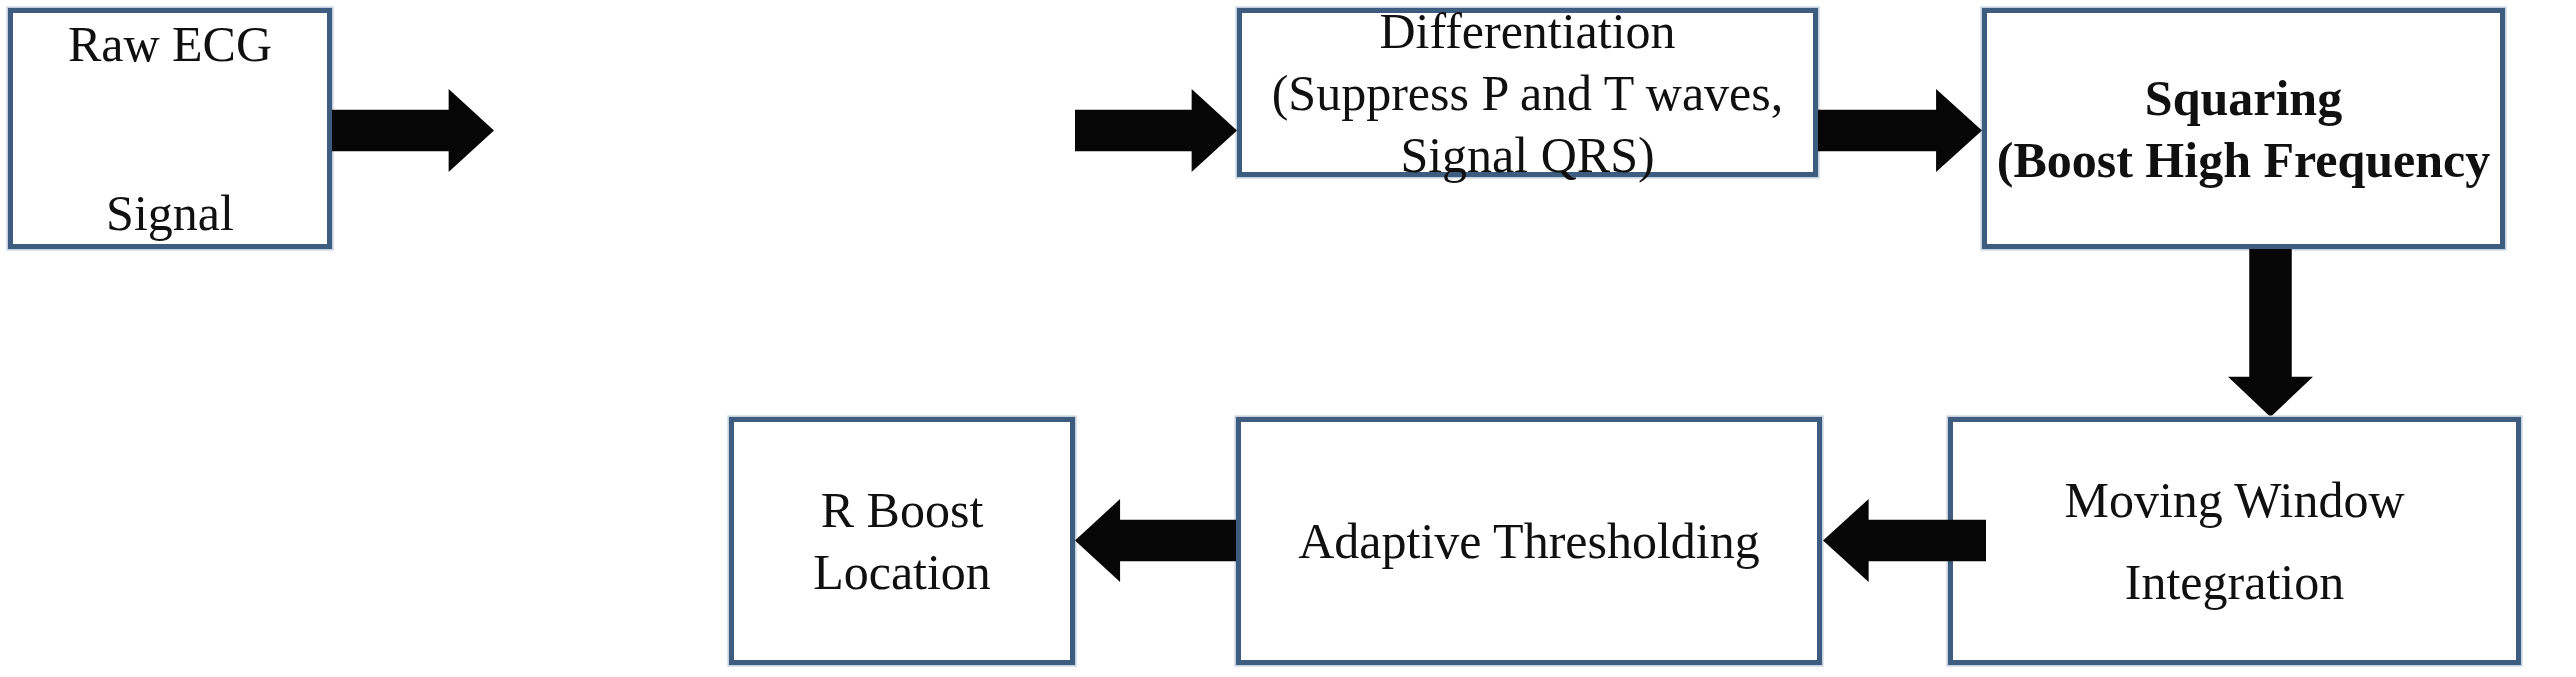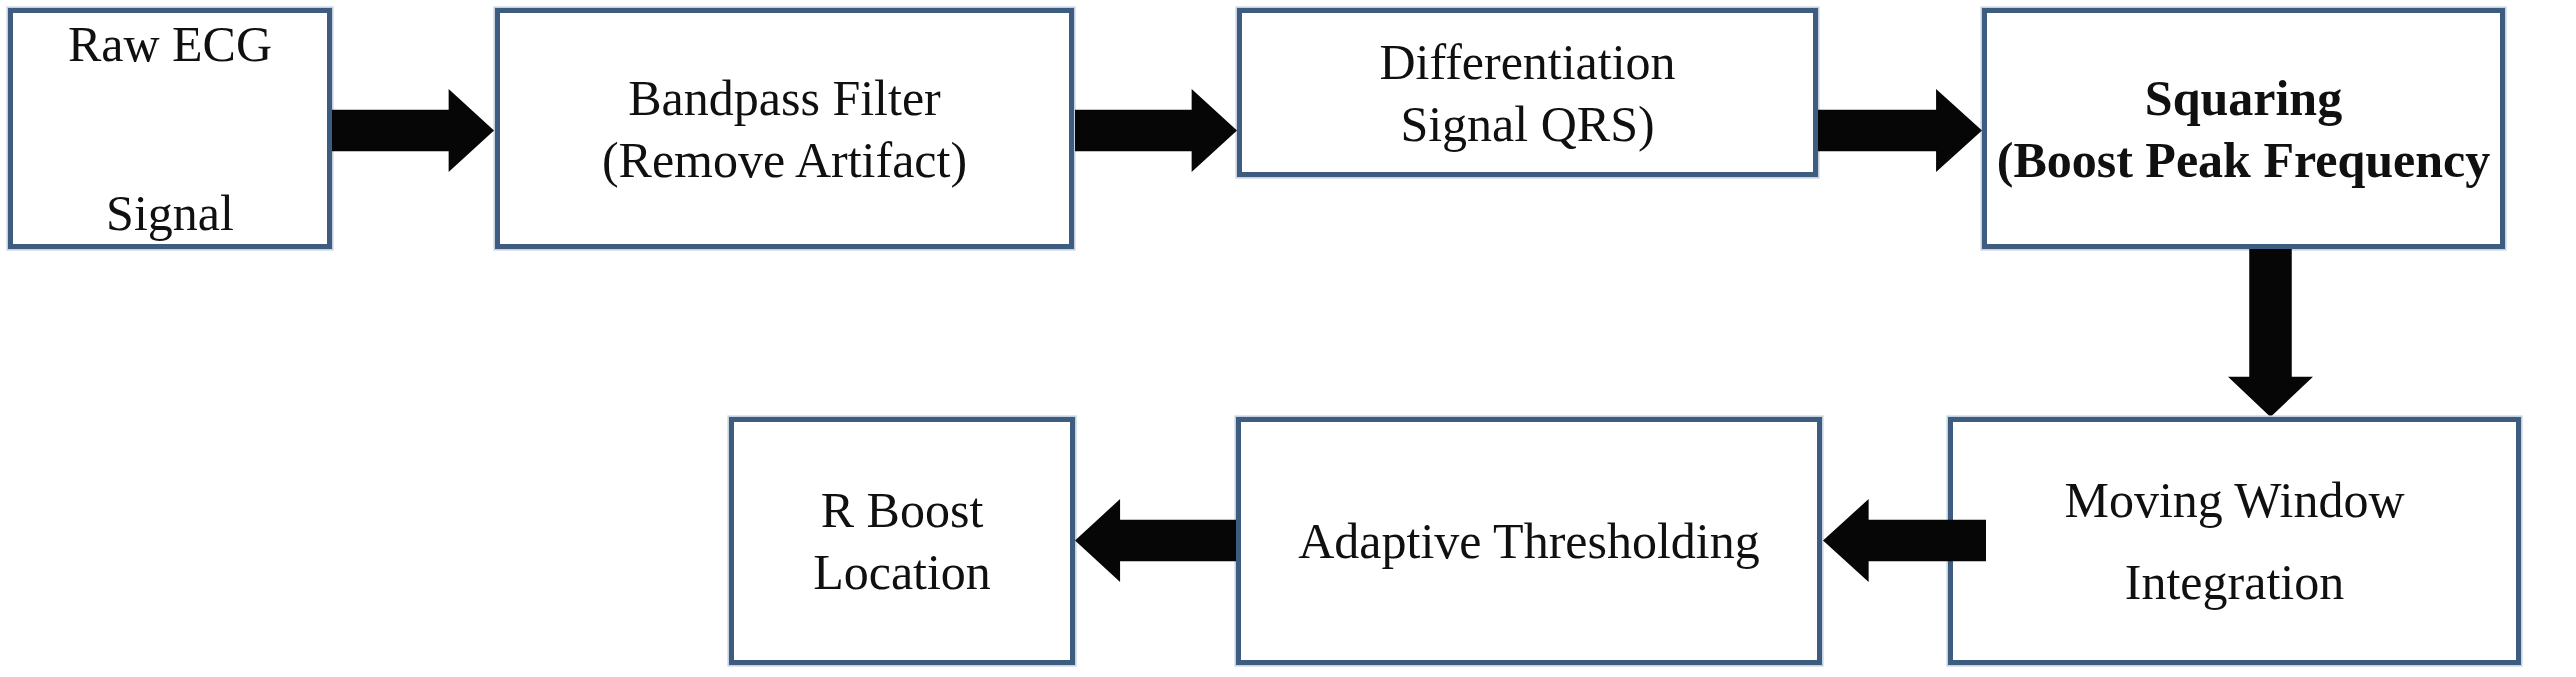--- a/index.html
+++ b/index.html
@@ -50,33 +50,30 @@
 </head>
 <body>
 
 <div class="canvas">
 
   <div class="flow-box" style="left:8px; top:8px; width:324px; height:241px;justify-content:space-between;">
     <div class="line">Raw ECG</div>
     <div class="line">Signal</div>
   </div>
 
-  <div class="flow-box" style="left:495px; top:8px; width:579px; height:241px;">
-    <div class="line">Bandpass Filter</div>
-    <div class="line">(Remove Artifact)</div>
-  </div>
 
   <div class="flow-box" style="left:1237px; top:8px; width:581px; height:169px;">
     <div class="line">Differentiation</div>
+    <div class="line">(Suppress P and T waves,</div>
     <div class="line">Signal QRS)</div>
   </div>
 
   <div class="flow-box" style="left:1982px; top:8px; width:523px; height:241px;font-weight:bold;">
     <div class="line">Squaring</div>
-    <div class="line">(Boost Peak Frequency</div>
+    <div class="line">(Boost High Frequency</div>
   </div>
 
   <div class="arrow arrow-right" style="left:332px; top:89px; width:162px; height:83px;"></div>
   <div class="arrow arrow-right" style="left:1075px; top:89px; width:162px; height:83px;"></div>
   <div class="arrow arrow-right" style="left:1818px; top:89px; width:164px; height:83px;"></div>
 
   <div class="arrow arrow-down" style="left:2228px; top:249px; width:85px; height:168px;"></div>
 
   <div class="flow-box" style="left:1948px; top:417px; width:573px; height:248px;gap:20px;">
     <div class="line">Moving Window</div>

